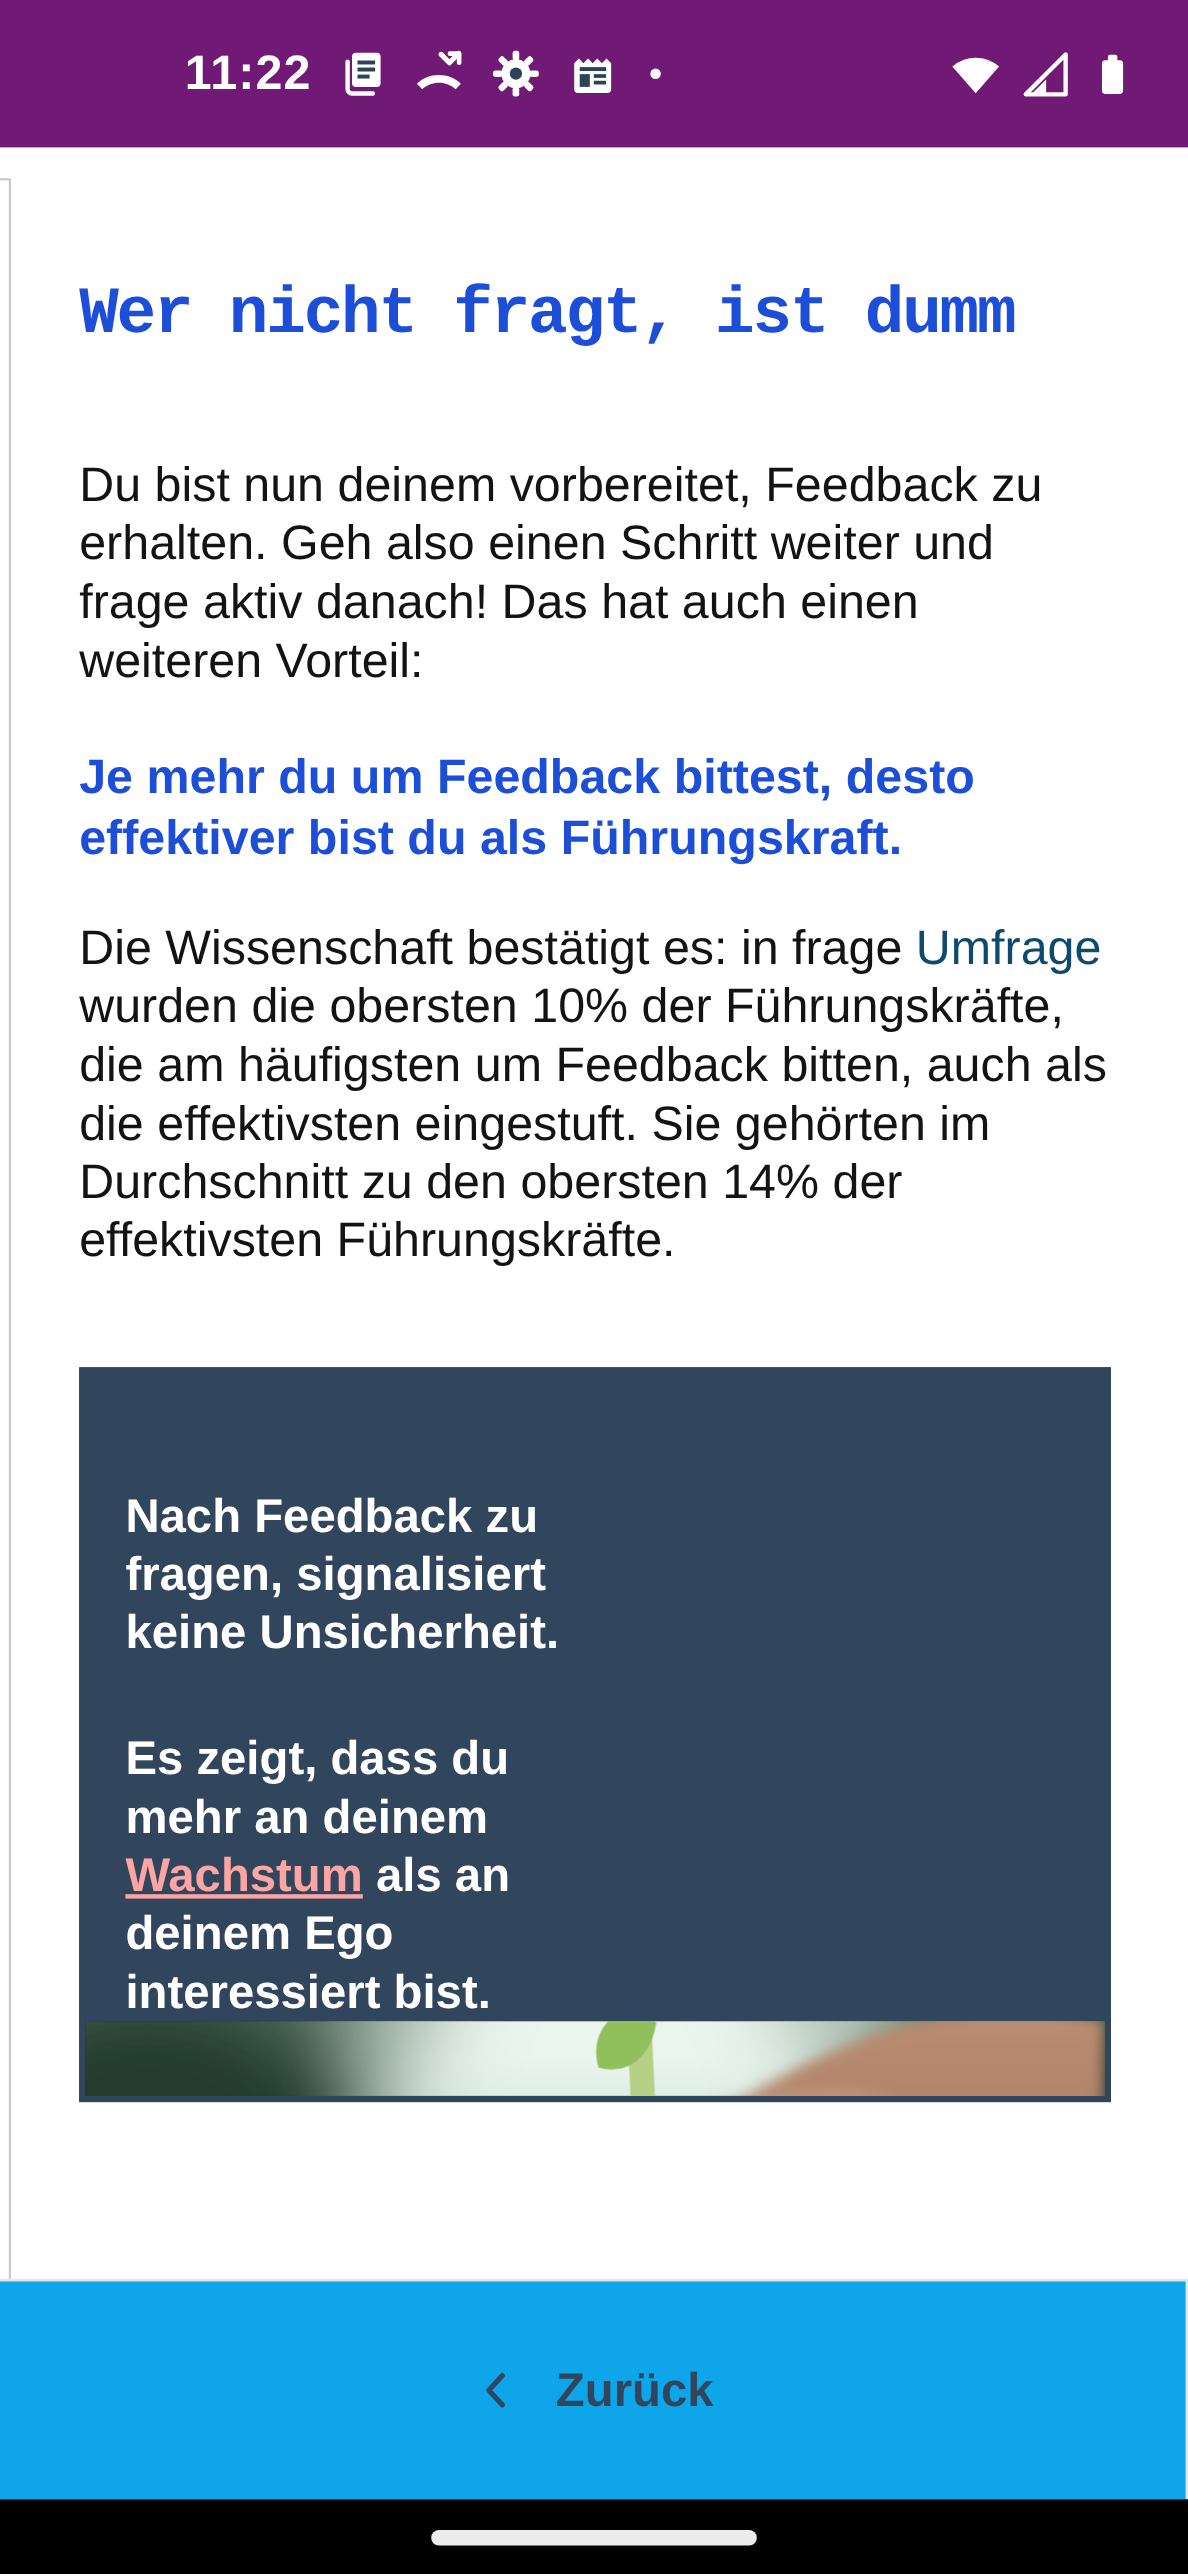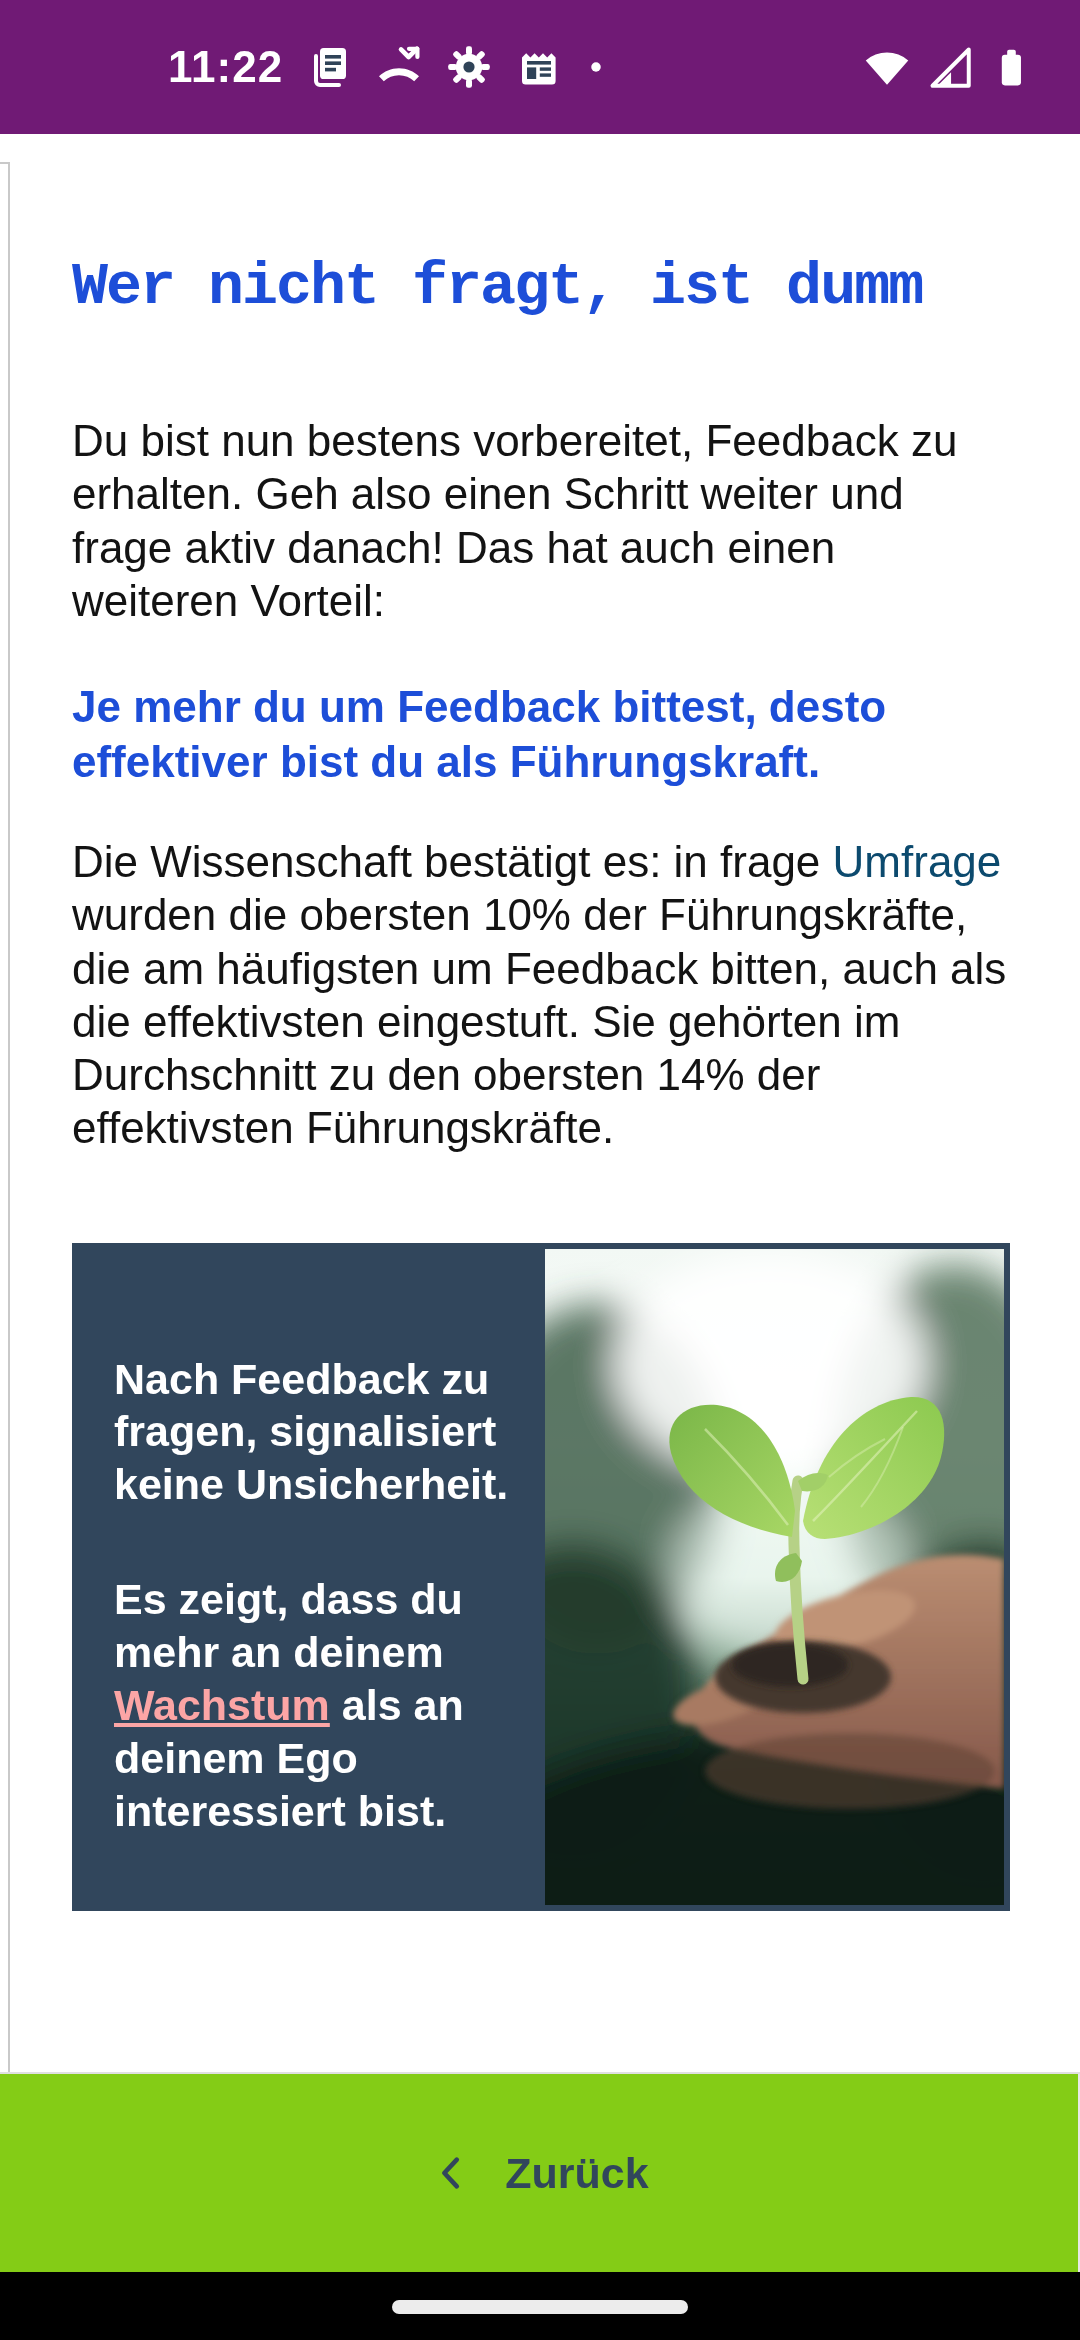--- a/index.html
+++ b/index.html
@@ -34,21 +34,21 @@
   .quote-panel{width:467px;box-sizing:border-box;background:#31465c;padding:104px 24px 0 36px;flex:none;}
   .q-text{margin:0;color:#ffffff;font-weight:700;font-size:43px;line-height:1.23;}
   .q-text + .q-text{margin-top:62px;}
   .q-orange{color:#fca5a5;text-decoration:underline;}
   .photo{flex:1;position:relative;overflow:hidden;background:#e4efe8;}
   .photo svg{display:block;width:100%;height:100%;}
 
   
   .footer{position:absolute;left:0;top:2072px;width:1080px;height:200px;background:#ffffff;
           border-top:2px solid #e0e0e0;box-sizing:border-box;display:flex;}
-  .nav-btn{flex:1;display:flex;align-items:center;justify-content:center;gap:30px;background:#84cc16;
+  .nav-btn{flex:1;display:flex;align-items:center;justify-content:center;gap:30px;background:#0ea5e9;
            border:none;padding:0;color:#31465c;font-size:43px;font-weight:700;
            font-family:"Liberation Sans",sans-serif;cursor:pointer;}
   .footer-divider{width:2px;height:100%;background:#e8e8e8;flex:none;}
   .chev{display:flex;align-items:center;}
 
   
   .gesture-bar{position:absolute;left:0;top:2272px;width:1080px;height:68px;background:#000;}
   .home-pill{position:absolute;left:50%;top:28px;transform:translateX(-50%);
              width:296px;height:14px;border-radius:7px;background:#ececec;cursor:pointer;}
 </style>
@@ -129,27 +129,27 @@
       </span>
     </div>
   </header>
 
   <div class="page-edge-v"></div>
   <div class="page-edge-h"></div>
 
   <main class="content">
     <h1 class="page-title">Wer nicht fragt, ist dumm</h1>
 
-    <p class="body-p intro-p">Du bist nun bestens vorbereitet, Feedback zu erhalten. Geh also einen Schritt weiter und frage aktiv danach! Das hat auch einen weiteren Vorteil:</p>
+    <p class="body-p intro-p">Du bist nun deinem vorbereitet, Feedback zu erhalten. Geh also einen Schritt weiter und frage aktiv danach! Das hat auch einen weiteren Vorteil:</p>
 
     <p class="highlight-p">Je mehr du um Feedback bittest, desto effektiver bist du als Führungskraft.</p>
 
     <p class="body-p study-p"><span>Die Wissenschaft bestätigt es: in frage </span><a class="link">Umfrage</a><span> wurden die obersten 10% der Führungskräfte, die am häufigsten um Feedback bitten, auch als die effektivsten eingestuft. Sie gehörten im Durchschnitt zu den obersten 14% der effektivsten Führungskräfte.</span></p>
 
-    <figure class="quote-card" style="margin-left:0;margin-right:0;">
+    <figure class="quote-card" style="margin-left:0;margin-right:0;flex-direction:column;">
       <div class="quote-panel">
         <p class="q-text">Nach Feedback zu fragen, signalisiert keine Unsicherheit.</p>
         <p class="q-text"><span>Es zeigt, dass du mehr an deinem </span><span class="q-orange">Wachstum</span><span> als an deinem Ego interessiert bist.</span></p>
       </div>
       <div class="photo">
         <svg viewBox="0 0 459 656" preserveAspectRatio="xMidYMid slice">
           <defs>
             <linearGradient id="sky" x1="0" y1="0" x2="0" y2="1">
               <stop offset="0" stop-color="#f2f8f4"></stop>
               <stop offset="0.3" stop-color="#fafdfb"></stop>

